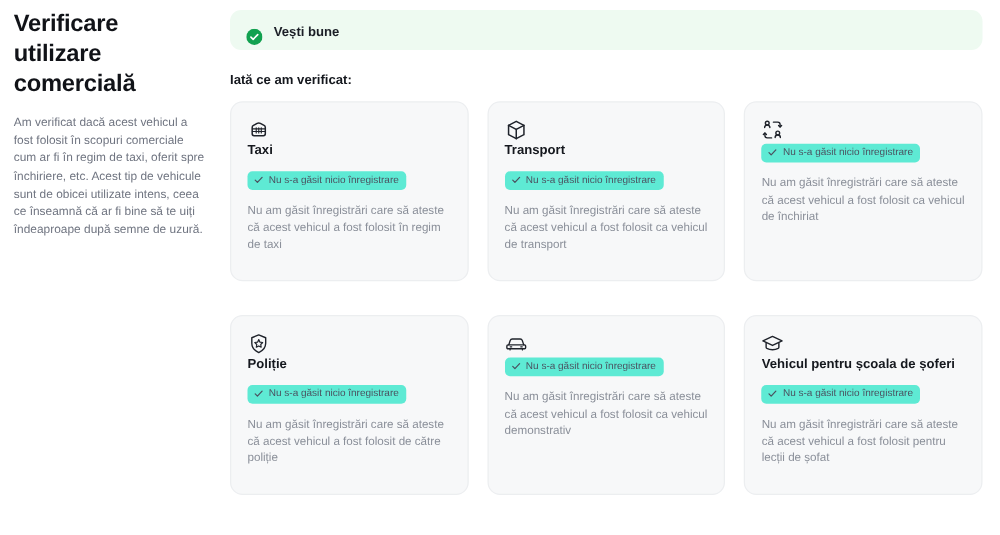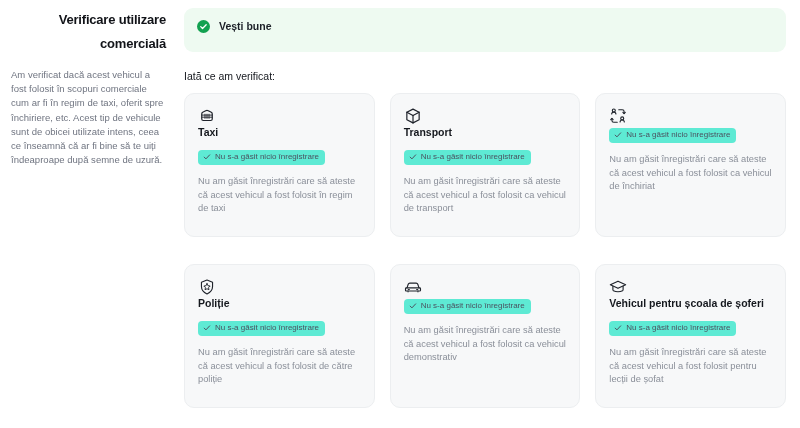--- a/index.html
+++ b/index.html
@@ -21,50 +21,49 @@
   }
 
   
   .side-col {
     width: 180px;
     flex: 0 0 180px;
     padding: 8px 14px 0 11px;
   }
 
   .side-title {
-    font-size: 13px;
+    font-size: 19px;
     line-height: 24px;
     font-weight: bold;
     color: #111318;
     letter-spacing: -0.2px;
     margin-bottom: 12px;
-    text-align: right;
   }
 
   .side-desc {
     font-size: 9.5px;
     line-height: 14.2px;
     color: #6f7480;
     letter-spacing: 0.02px;
   }
 
   
   .main-col {
     flex: 1 1 auto;
     padding: 8px 14px 0 4px;
   }
 
   
   .alert {
     background: #eefaf1;
     border-radius: 9px;
-    padding: 11px 13px 13px 13px;
+    padding: 11px 13px 1px 13px;
     display: flex;
     gap: 9px;
-    align-items: flex-start;
+    align-items: center;
     margin-bottom: 18px;
   }
 
   .alert-icon {
     flex: 0 0 auto;
     width: 13px;
     height: 13px;
     margin-top: 1px;
   }
   .alert-icon svg { display: block; }
@@ -81,21 +80,21 @@
 
   .alert-text {
     font-size: 10px;
     color: #2c323c;
     line-height: 14px;
   }
 
   
   .section-heading {
     font-size: 10.5px;
-    font-weight: normal;
+    font-weight: bold;
     color: #15181e;
     margin-bottom: 11px;
   }
 
   
   .card-grid {
     display: grid;
     grid-template-columns: repeat(3, 1fr);
     gap: 27px 15px;
   }

